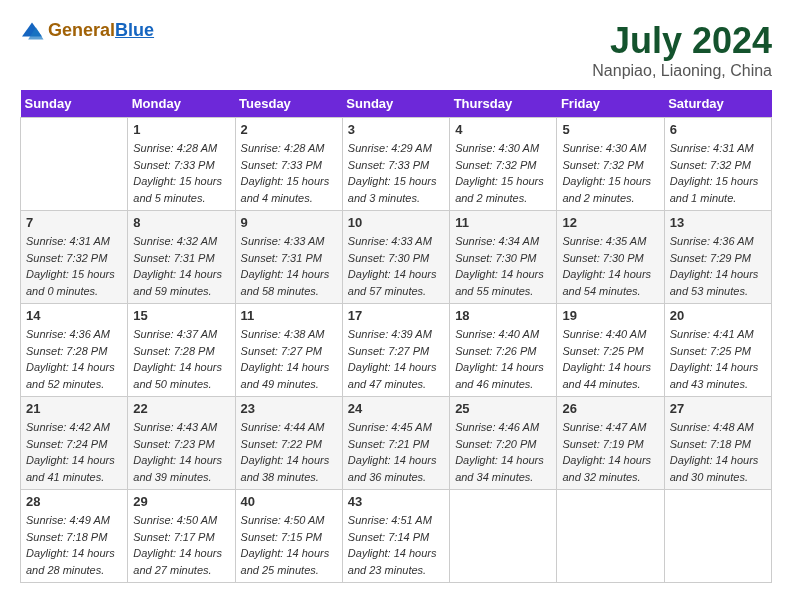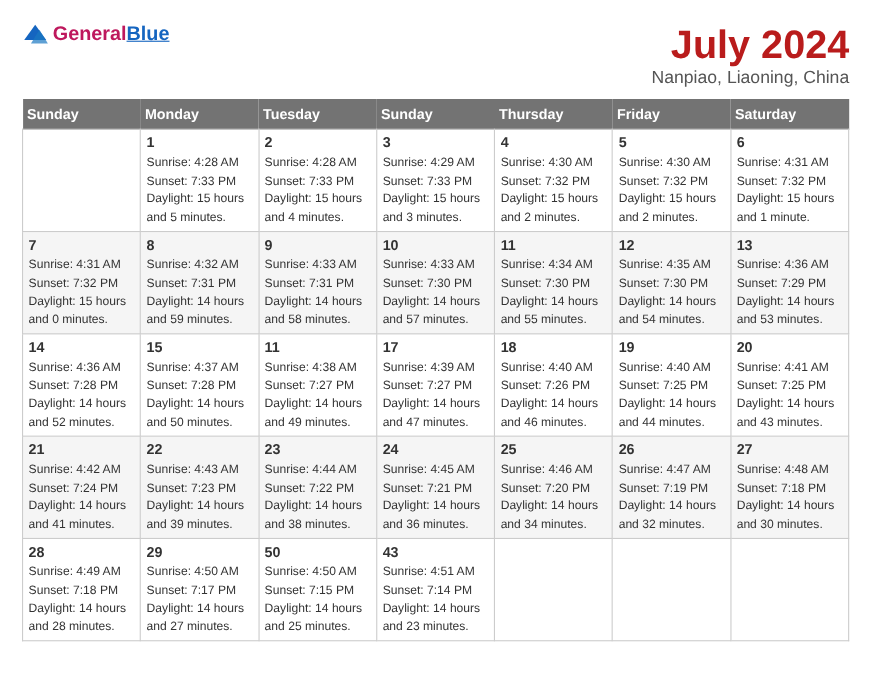--- a/index.html
+++ b/index.html
@@ -24,33 +24,33 @@
     .logo-icon {
       width: 24px;
       height: 20px;
     }
     .title-block {
       text-align: right;
     }
     .month-year {
       font-size: 36px;
       font-weight: bold;
-      color: #b91c1c;
+      color: #14532d;
     }
     .location {
       font-size: 16px;
       color: #555;
     }
     table {
       width: 100%;
       border-collapse: collapse;
       font-size: 11px;
     }
     thead th {
-      background: #737373;
+      background: #6d28d9;
       color: #fff;
       padding: 6px 4px;
       text-align: left;
       font-size: 13px;
       font-weight: bold;
     }
     tbody td {
       border: 1px solid #ccc;
       vertical-align: top;
       padding: 4px 5px;
@@ -59,20 +59,21 @@
     }
     .day-number {
       font-size: 13px;
       font-weight: bold;
       color: #333;
       margin-bottom: 3px;
     }
     .cell-text {
       color: #333;
       line-height: 1.5;
+      font-style: italic;
     }
     tbody tr:nth-child(odd) td {
       background: #fff;
     }
     tbody tr:nth-child(even) td {
       background: #f5f5f5;
     }
     .empty-cell {
       background: #fff !important;
     }
@@ -80,21 +81,21 @@
 </head>
 <body>
 
 <div class="header">
   <div class="logo">
     <svg class="logo-icon" viewBox="0 0 30 26">
       <polygon points="15,2 28,20 2,20" fill="#1565c0"></polygon>
       <polygon points="20,8 30,24 10,24" fill="#1a78c2" opacity="0.7"></polygon>
     </svg>
     <div>
-      <span style="font-size:18px;font-weight:bold;color:#be185d;">General</span><span style="font-size:18px;font-weight:bold;color:#1565c0;text-decoration:underline;">Blue</span>
+      <span style="font-size:18px;font-weight:bold;color:#a16207;">General</span><span style="font-size:18px;font-weight:bold;color:#1565c0;text-decoration:underline;">Blue</span>
     </div>
   </div>
   <div class="title-block">
     <div class="month-year">July 2024</div>
     <div class="location">Nanpiao, Liaoning, China</div>
   </div>
 </div>
 
 <table>
   <thead>
@@ -229,21 +230,21 @@
       <tr>
         <td>
           <div class="day-number">28</div>
           <div class="cell-text">Sunrise: 4:49 AM<br>Sunset: 7:18 PM<br>Daylight: 14 hours and 28 minutes.</div>
         </td>
         <td>
           <div class="day-number">29</div>
           <div class="cell-text">Sunrise: 4:50 AM<br>Sunset: 7:17 PM<br>Daylight: 14 hours and 27 minutes.</div>
         </td>
         <td>
-          <div class="day-number">50</div>
+          <div class="day-number">40</div>
           <div class="cell-text">Sunrise: 4:50 AM<br>Sunset: 7:15 PM<br>Daylight: 14 hours and 25 minutes.</div>
         </td>
         <td>
           <div class="day-number">43</div>
           <div class="cell-text">Sunrise: 4:51 AM<br>Sunset: 7:14 PM<br>Daylight: 14 hours and 23 minutes.</div>
         </td>
         <td class="empty-cell"></td>
         <td class="empty-cell"></td>
         <td class="empty-cell"></td>
       </tr>

